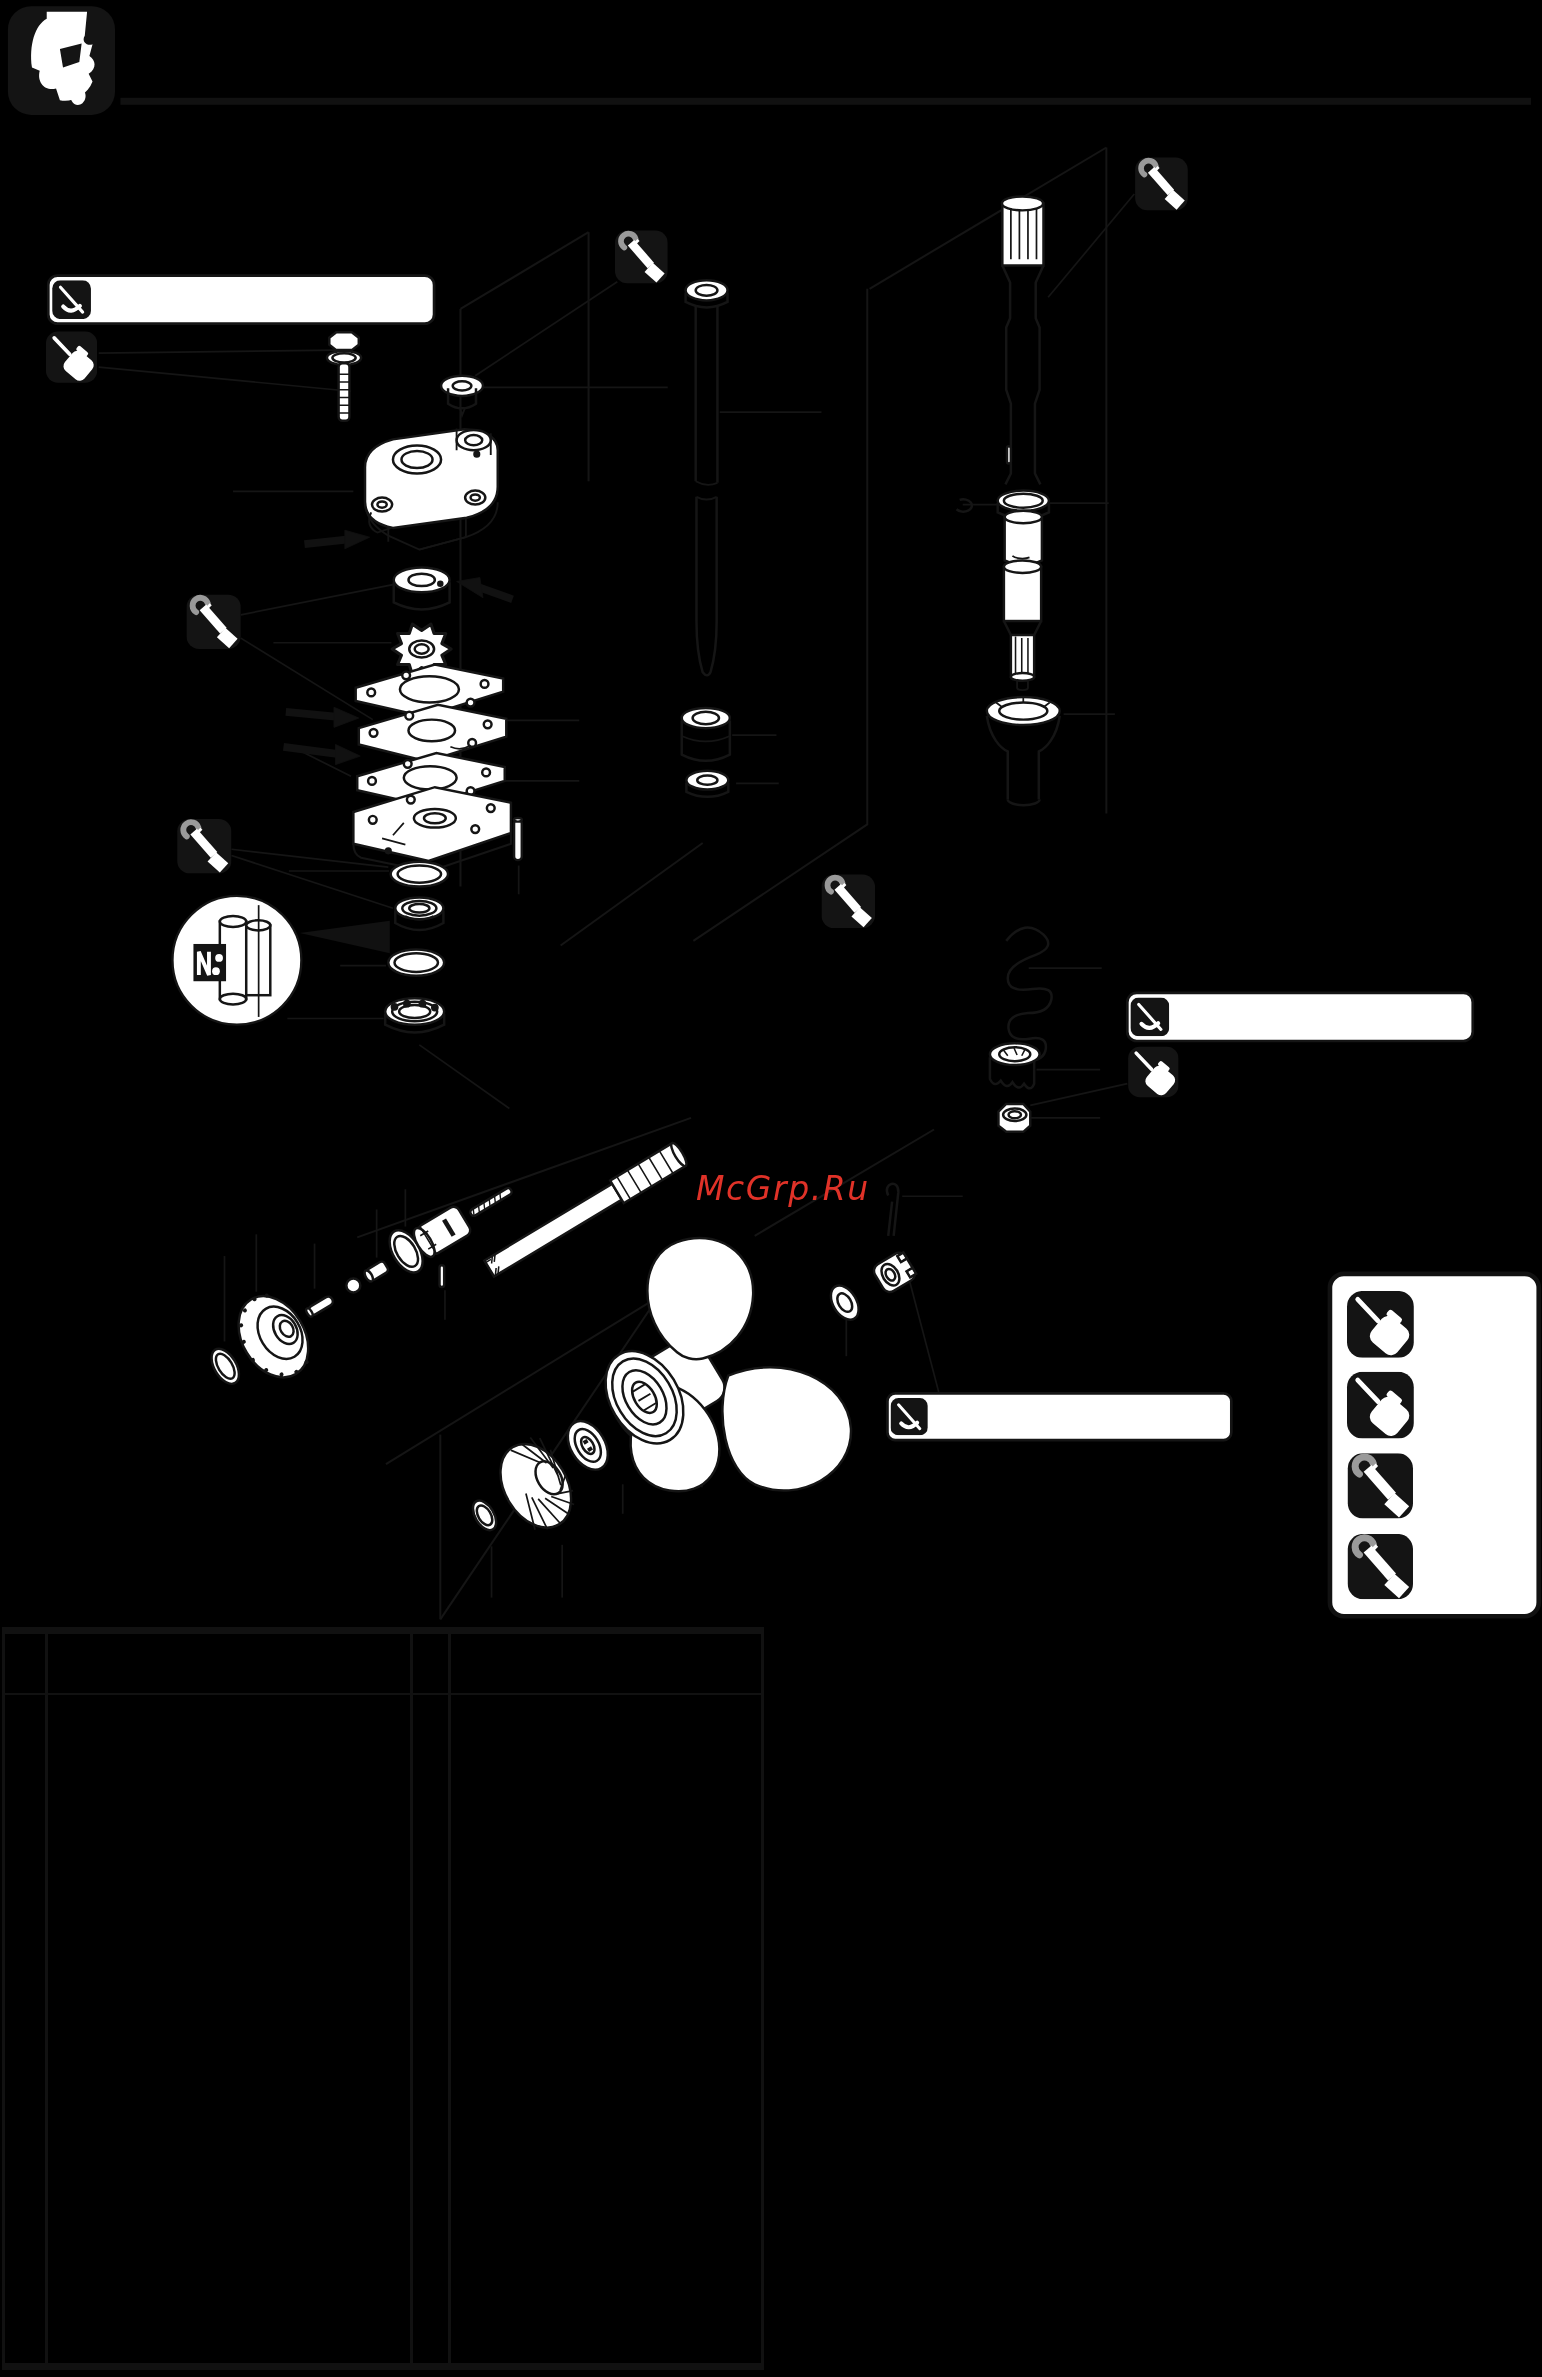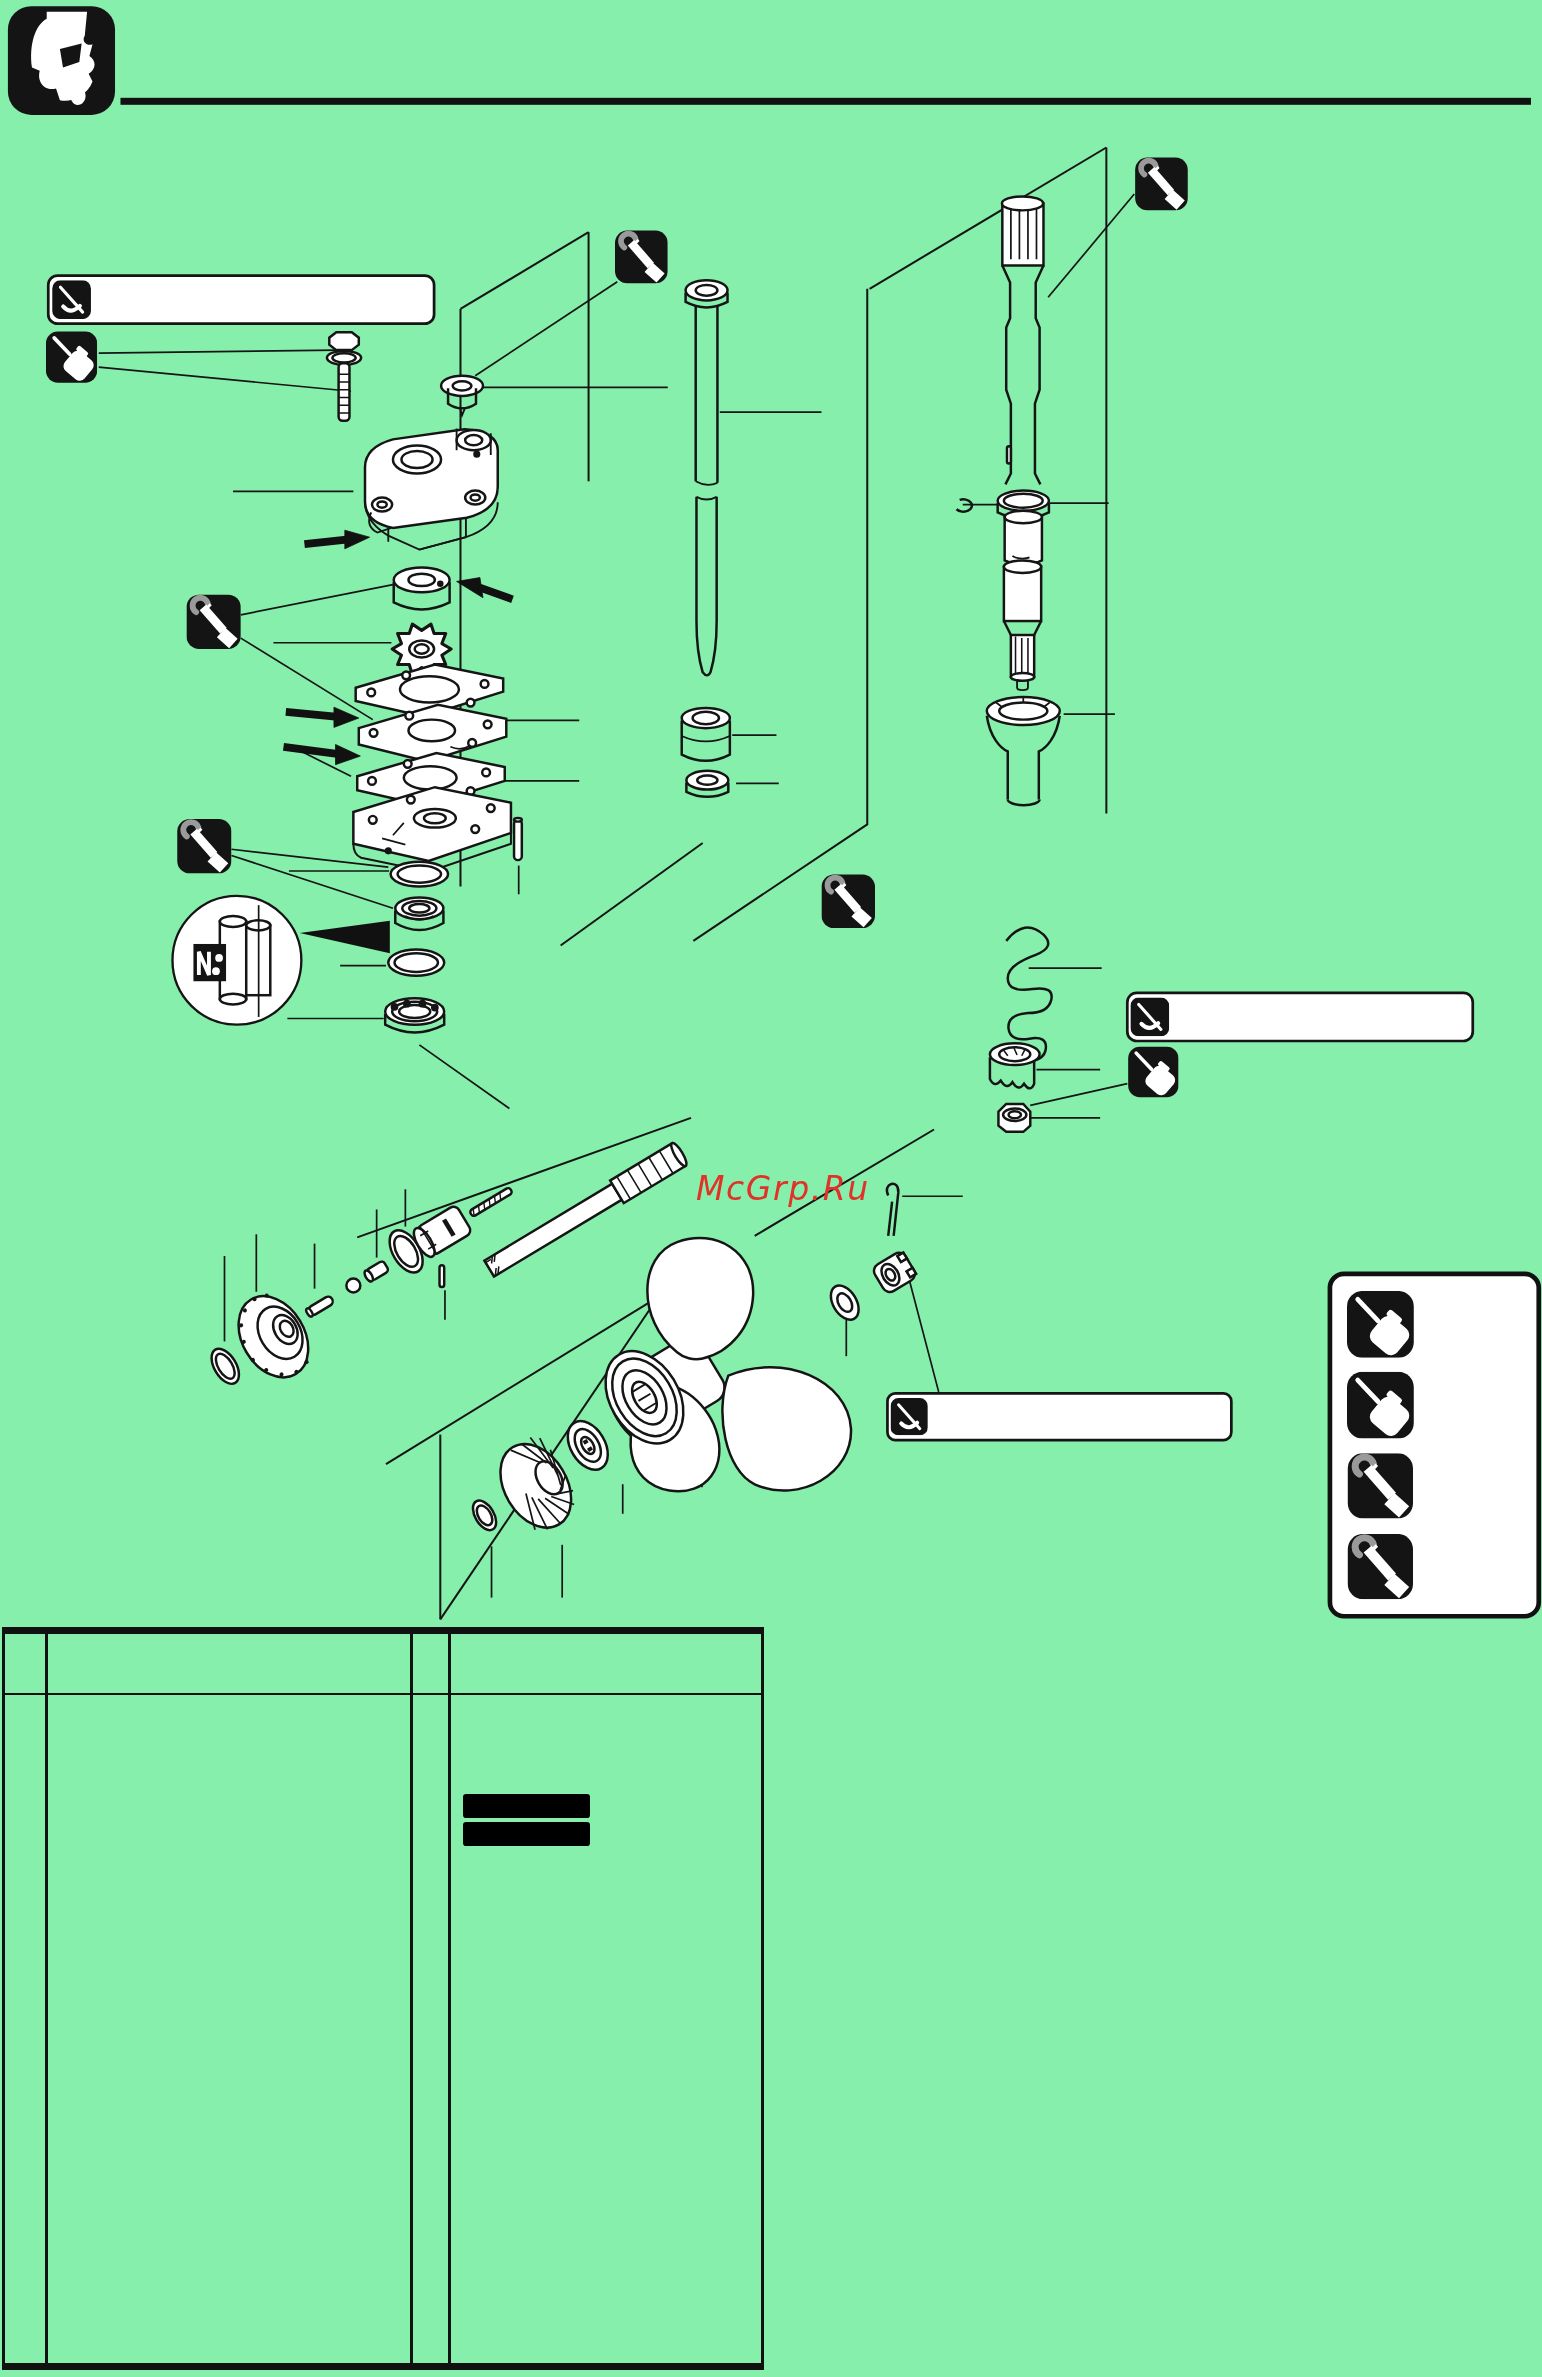--- a/index.html
+++ b/index.html
@@ -1,20 +1,20 @@
 <!DOCTYPE html>
 <html style="font-size:12.4px"><head>
 <meta charset="utf-8">
 <style>
   html,body{margin:0;padding:0;background:#888;}
   .page{
     position:relative;
     width:1542px;height:2377px;
     margin:0 auto;
-    background:#86efac;
+    background:#000000;
     font-family:"Liberation Sans", sans-serif;
     overflow:hidden;
   }
   .page svg{position:absolute;left:0;top:0;}
   .watermark{
     position:absolute;
     left:696px;top:1169px;
     font-size:33px;
     font-style:italic;
     letter-spacing:1.6px;

